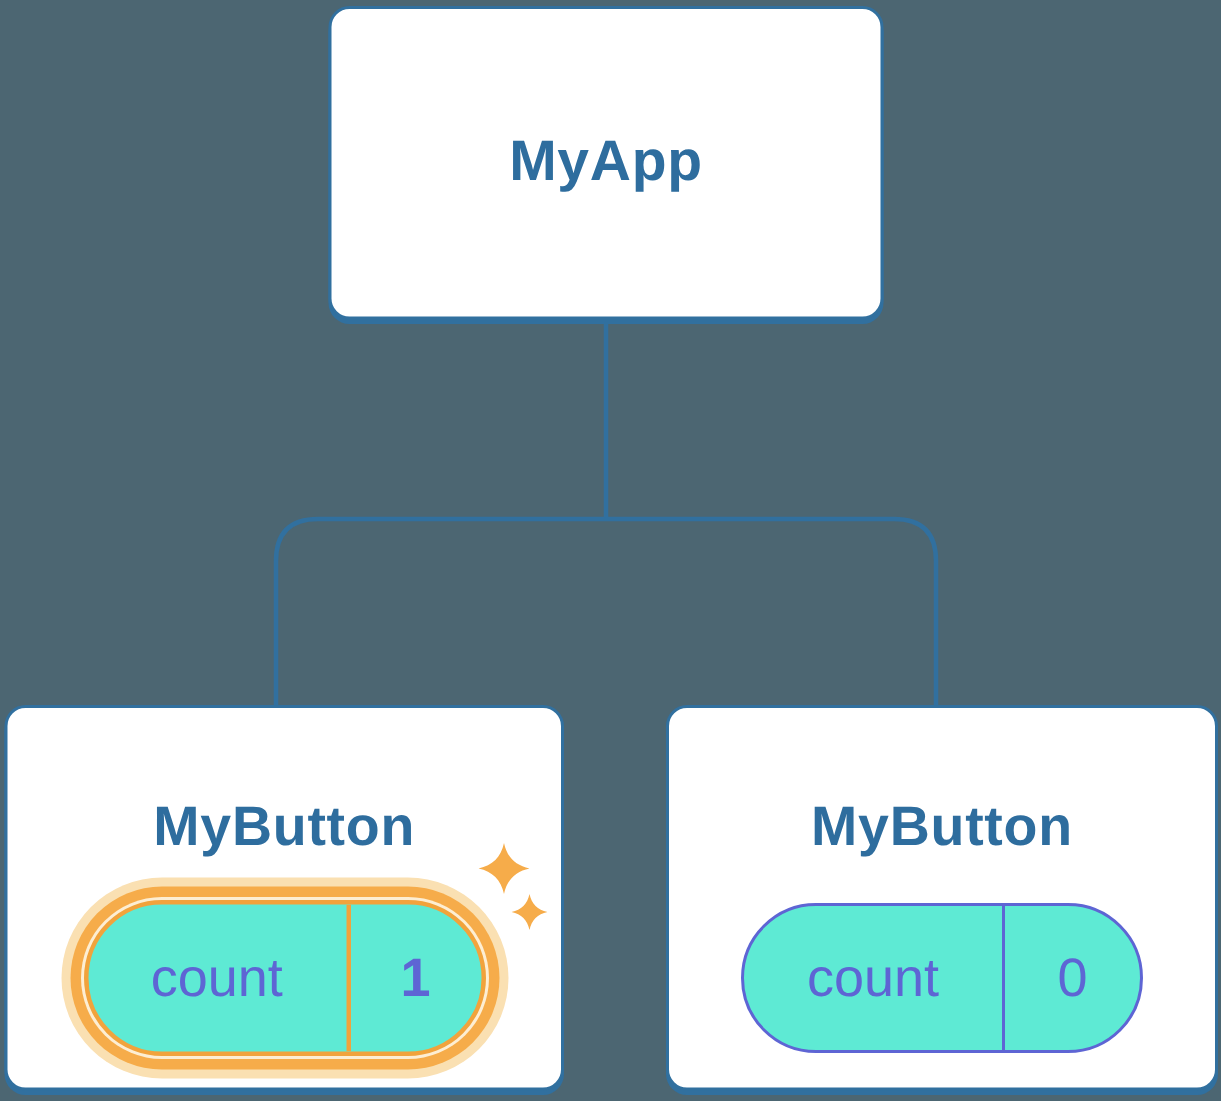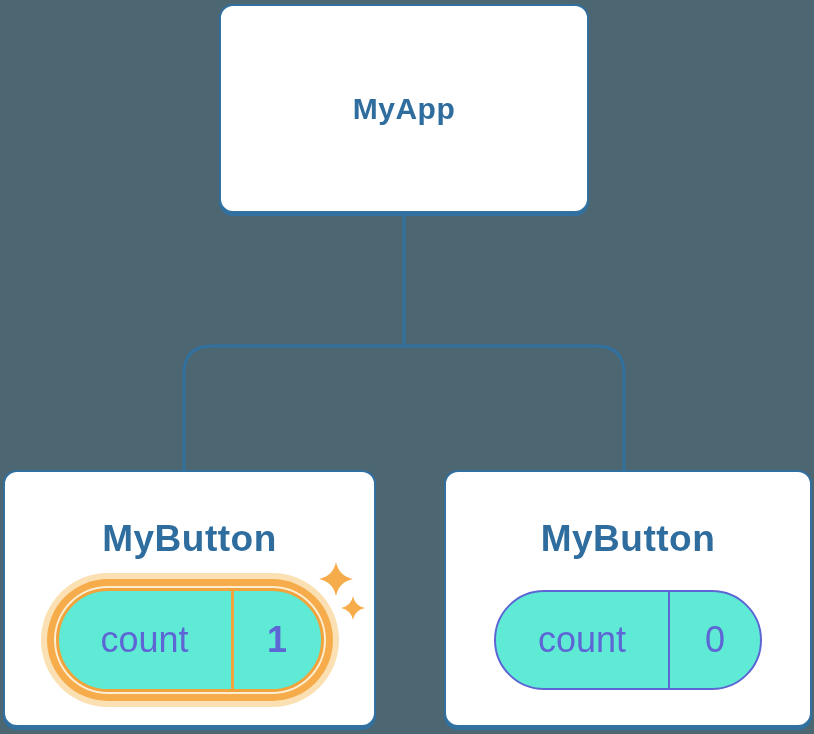--- a/index.html
+++ b/index.html
@@ -50,30 +50,31 @@
     width: 373px; height: 257px;
     display: flex;
     flex-direction: column;
     align-items: center;
     padding-top: 46px;
   }
   .node-child-left { left: 3px; }
   .node-child-right { left: 444px; width: 368px; }
   .node-label {
     color: var(--node-text);
-    font-size: 30px;
+    font-size: 38px;
     font-weight: 700;
     letter-spacing: 0.5px;
   }
   .child-title {
     color: var(--node-text);
     font-size: 37px;
     font-weight: 700;
     letter-spacing: 0.5px;
     line-height: 42px;
+    margin-top: 12px;
   }
   .state-pill {
     margin-top: 28px;
     width: 268px;
     height: 104px;
     border-radius: 52px;
     background: #5eead4;
     display: flex;
     align-items: stretch;
     overflow: hidden;

